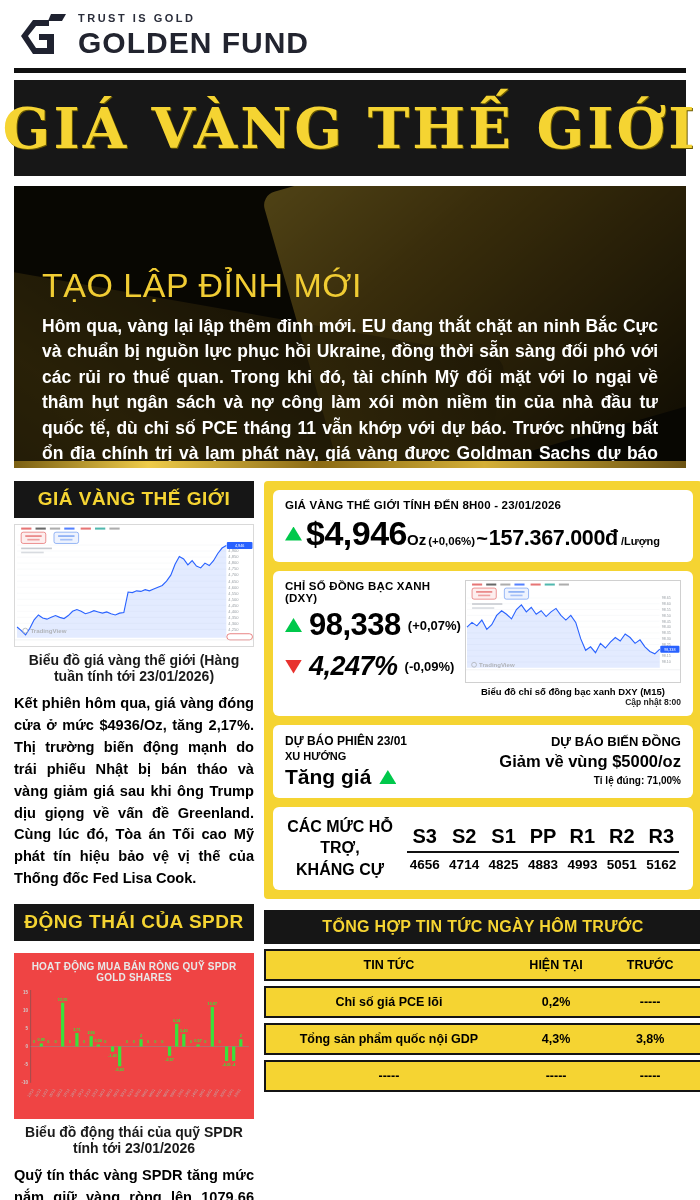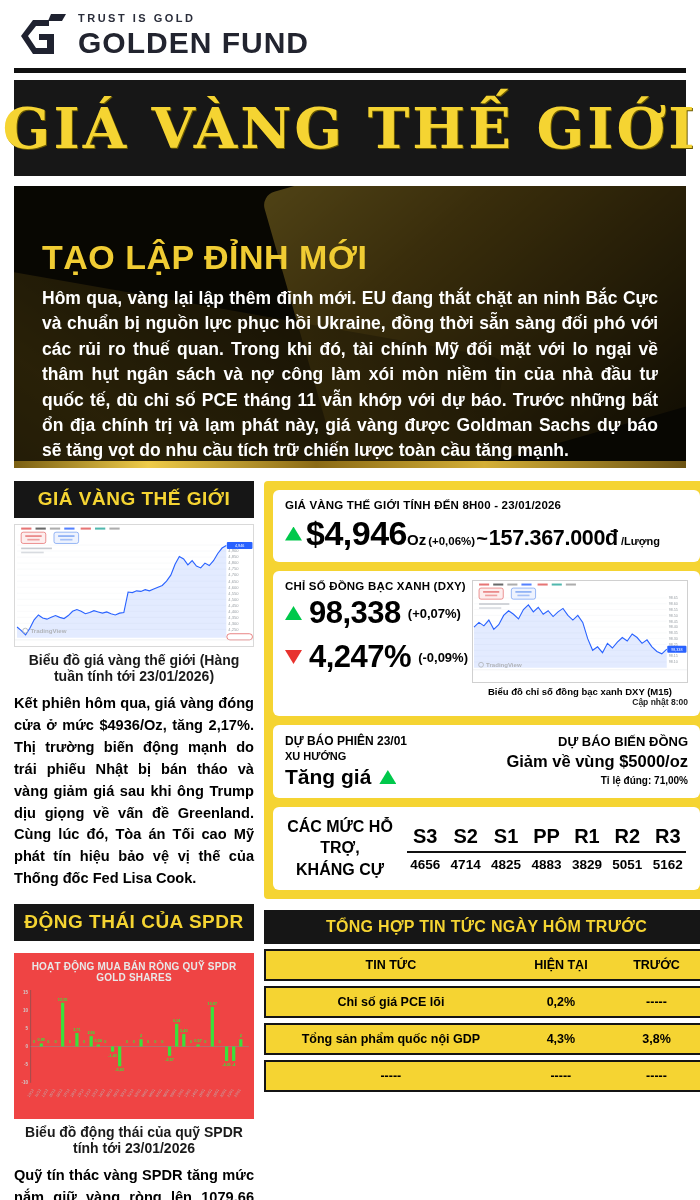--- a/index.html
+++ b/index.html
@@ -41,21 +41,21 @@
     background:linear-gradient(155deg,#d8b53c 0%,#9a7a20 30%,#6b5416 55%,#2c2308 90%);
   }
   .hero .bar2 {
     position:absolute; left:-90px; bottom:-140px; width:560px; height:300px;
     transform:rotate(10deg); border-radius:14px;
     background:linear-gradient(25deg,#6b5414 0%,#a8871f 45%,#3c2f0c 100%);
     opacity:.6;
   }
   .hero .shade { position:absolute; inset:0; background:rgba(8,6,2,.66); }
   .hero-content { position:relative; padding:52px 28px 0; }
-  .hero-title { color:#F0CC33; font-size:34px; font-weight:bold; letter-spacing:.5px; margin-bottom:9px; }
+  .hero-title { color:#F0CC33; font-size:34px; font-weight:normal; letter-spacing:.5px; margin-bottom:9px;margin-top:28px; }
   .hero-body { color:#fff; font-weight:bold; font-size:17.5px; line-height:1.45; text-align:justify; }
   .hero .gold-strip {
     position:absolute; left:0; right:0; bottom:0; height:7px;
     background:linear-gradient(90deg,#7a5f13,#eecb49 20%,#8a6a15 45%,#d4af37 70%,#6b5212);
   }
 
   
   .main { display:grid; grid-template-columns:240px 1fr; gap:10px; margin-top:13px; }
 
   .side-banner {
@@ -80,21 +80,21 @@
   .big-usd { font-size:34px; font-weight:900; letter-spacing:-.5px; margin-left:4px; }
   .oz { font-size:15px; font-weight:bold; }
   .chg { font-size:11.5px; font-weight:bold; margin-left:2px; }
   .tilde { font-size:20px; font-weight:900; margin:0 1px; }
   .big-vnd { font-size:21.5px; font-weight:900; letter-spacing:-.3px; }
   .vnd-unit { font-size:11px; font-weight:bold; margin-left:3px; }
 
   .dual { display:grid; grid-template-columns:1fr 216px; gap:4px; }
   .metric-value { display:flex; align-items:center; gap:7px; margin:3px 0 8px; }
   .metric-num { font-size:31px; font-weight:900; letter-spacing:-.5px; }
-  .metric-num2 { font-size:31px; font-weight:900; letter-spacing:-.5px; }
+  .metric-num2 { font-size:27px; font-weight:900; letter-spacing:-.5px;font-style:italic; }
   .metric-chg { font-size:13px; font-weight:bold; }
   .mini-chart { border:1px solid #d0d0d0; }
   .mini-cap { font-size:9.5px; font-weight:bold; text-align:center; margin-top:3px; }
   .mini-upd { font-size:8.5px; font-weight:bold; text-align:right; color:#222; }
 
   .forecast { display:flex; justify-content:space-between; align-items:flex-start; }
   .fc-l1 { font-size:12px; font-weight:bold; }
   .fc-l2 { font-size:11px; font-weight:bold; margin-top:2px; }
   .fc-trend { display:flex; align-items:center; gap:8px; font-size:21px; font-weight:900; margin-top:3px; }
   .fc-right { text-align:right; }
@@ -433,21 +433,21 @@
               <div class="lv-head">R1</div>
               <div class="lv-head">R2</div>
               <div class="lv-head">R3</div>
             </div>
             <div class="lv-rule"></div>
             <div class="lv-row">
               <div class="lv-val">4656</div>
               <div class="lv-val">4714</div>
               <div class="lv-val">4825</div>
               <div class="lv-val">4883</div>
-              <div class="lv-val">3829</div>
+              <div class="lv-val">4993</div>
               <div class="lv-val">5051</div>
               <div class="lv-val">5162</div>
             </div>
           </div>
         </div>
       </div>
 
       <div class="news-banner">TỔNG HỢP TIN TỨC NGÀY HÔM TRƯỚC</div>
       <div class="nrow c3 nhead">
         <div class="ncell">TIN TỨC</div>

